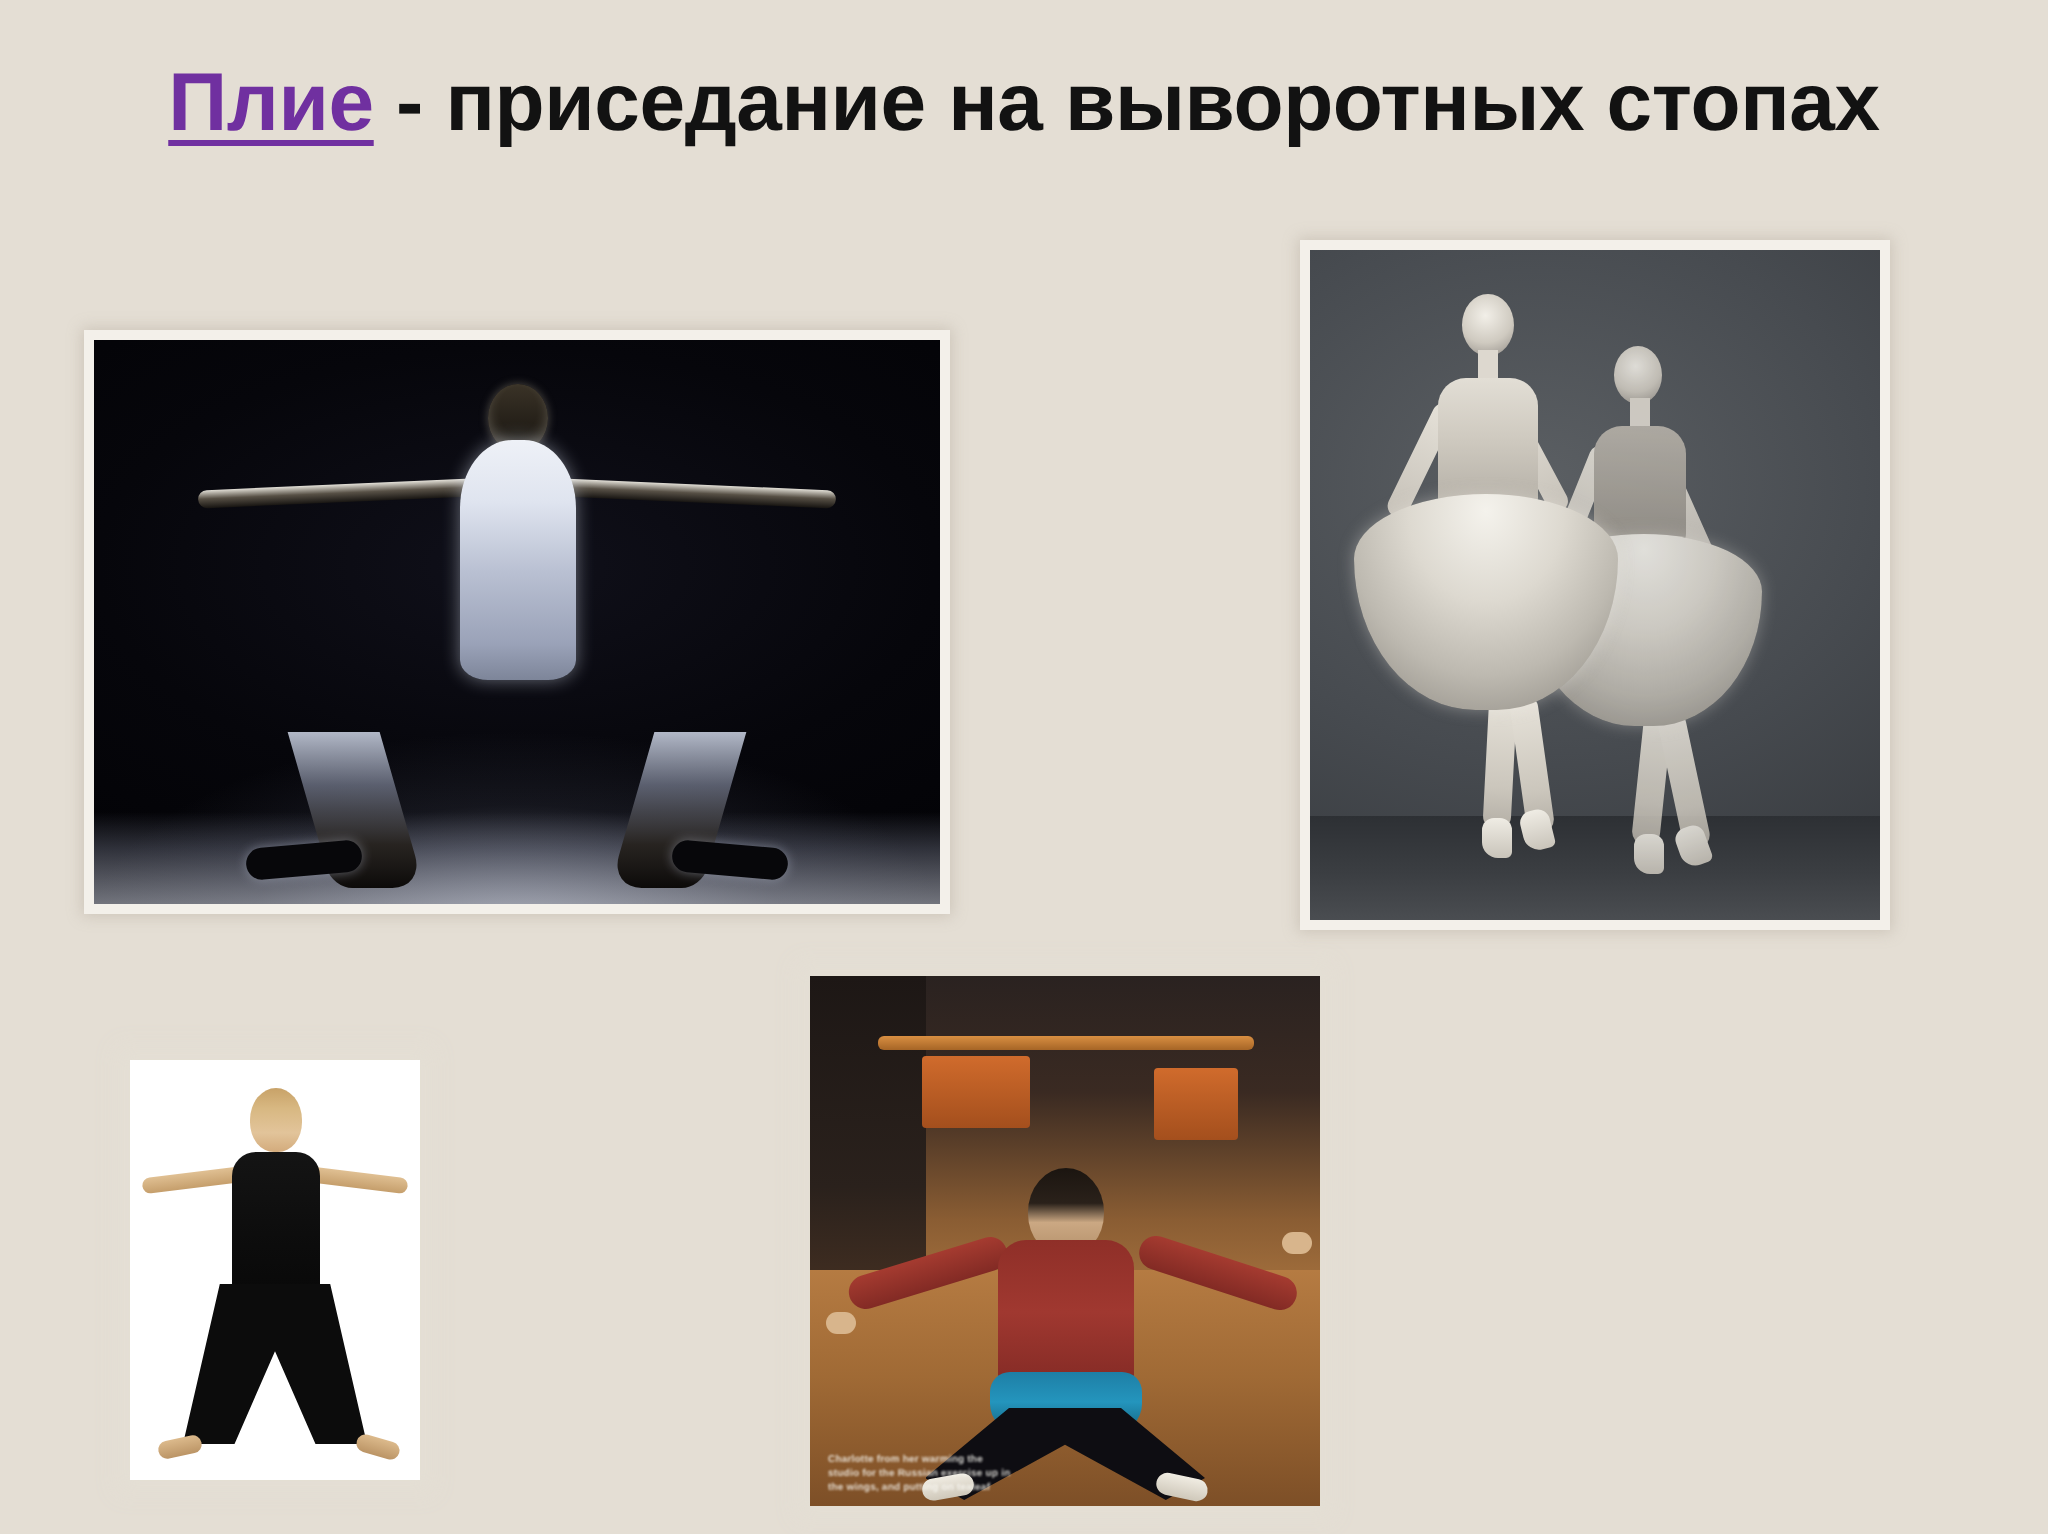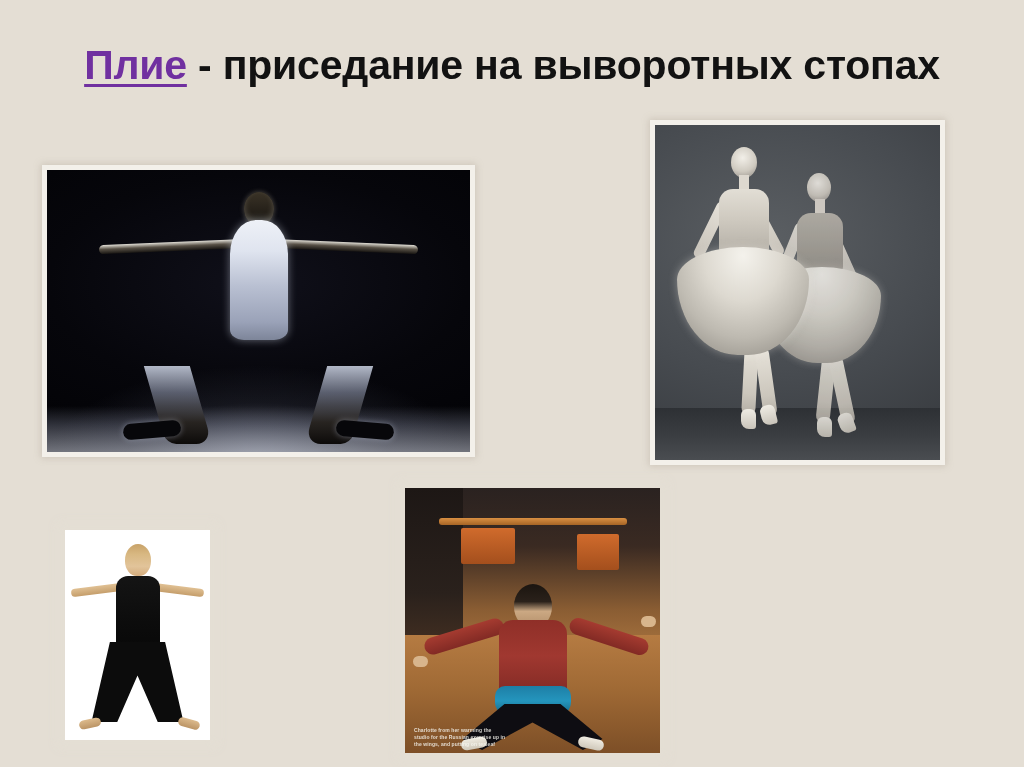--- a/index.html
+++ b/index.html
@@ -13,21 +13,21 @@
     height: 767px;
     background: #e4ded4;
     overflow: hidden;
     font-family: "Liberation Sans", sans-serif;
   }
 
   
   #title-block {
     position: absolute;
     left: 60px;
-    top: 40px;
+    top: 26px;
     width: 904px;
     text-align: center;
     font-weight: bold;
     font-size: 41px;
     line-height: 1.22;
     color: #121212;
     letter-spacing: -0.2px;
   }
   #title-link {
     color: #7030a0;

